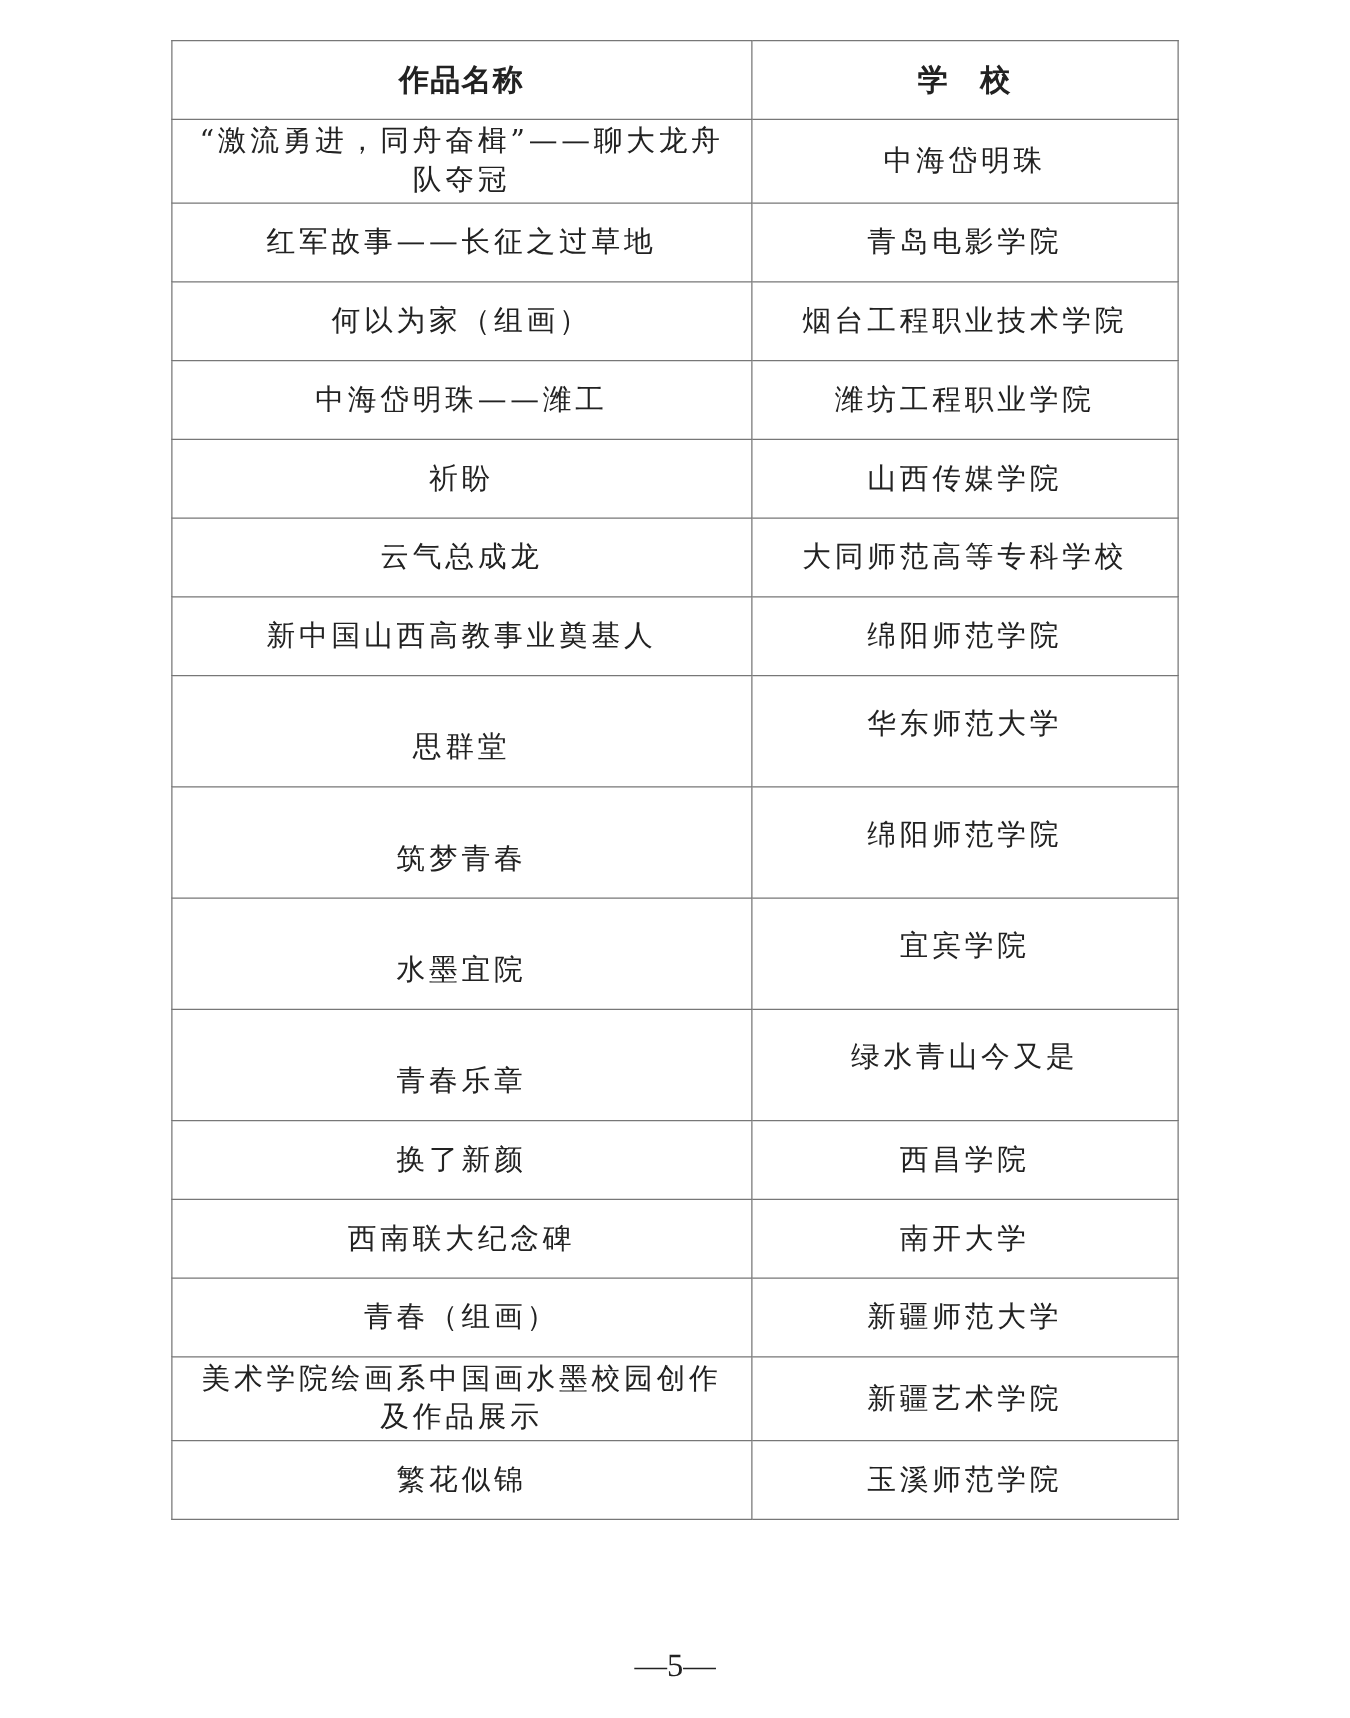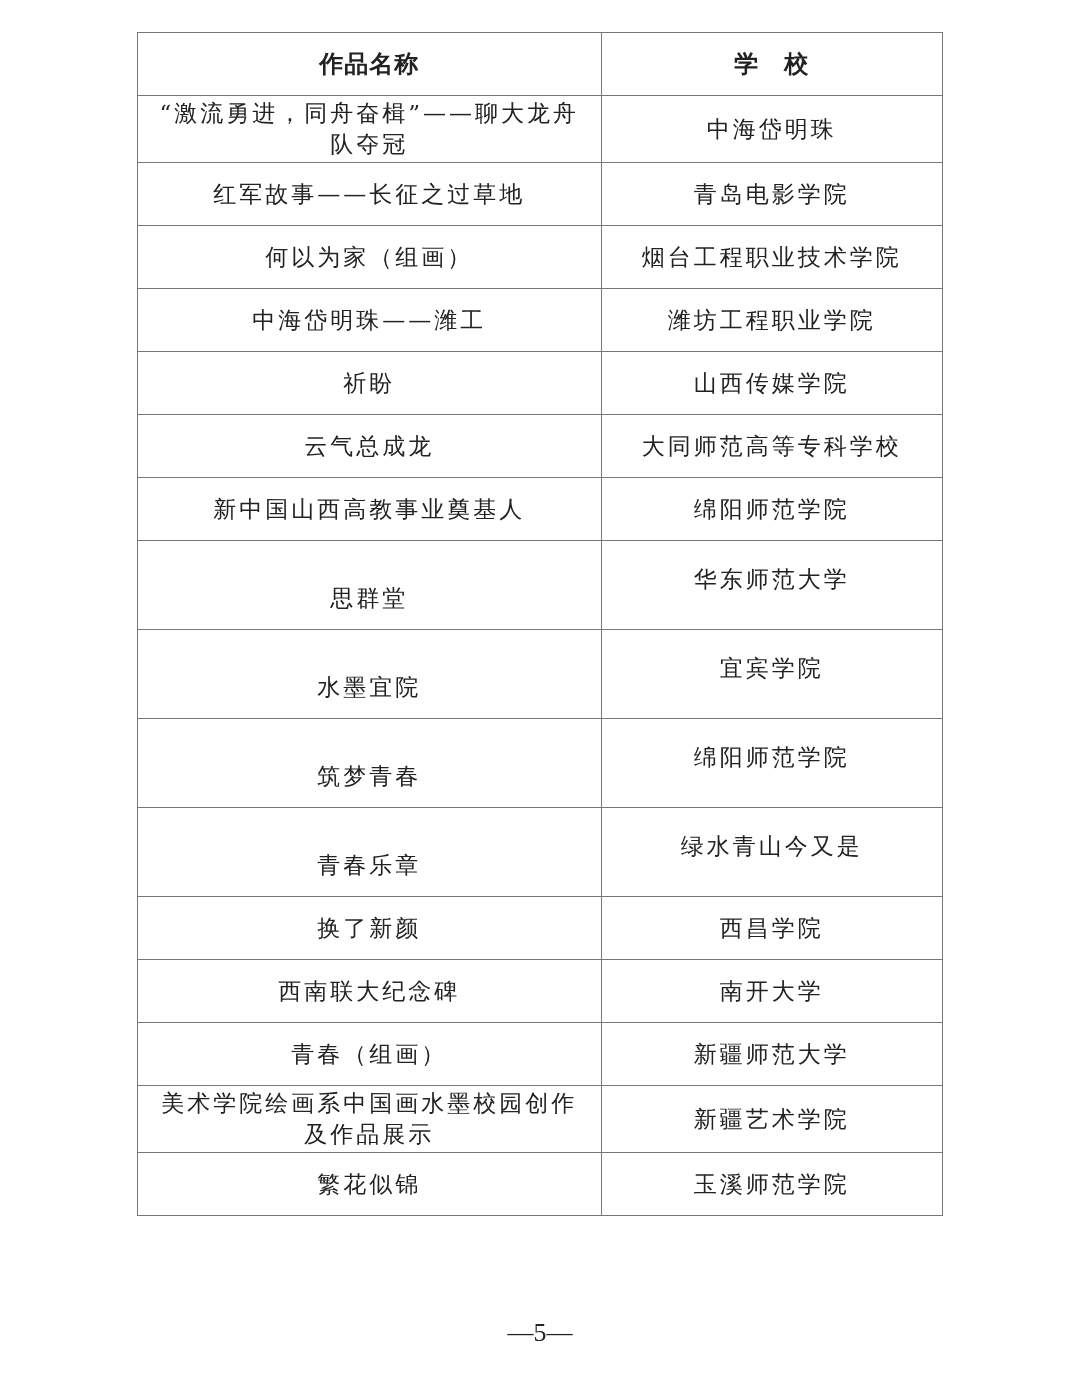--- a/index.html
+++ b/index.html
@@ -62,26 +62,26 @@
     </tr>
     <tr>
       <td>新中国山西高教事业奠基人</td>
       <td>绵阳师范学院</td>
     </tr>
     <tr>
       <td class="low">思群堂</td>
       <td class="high">华东师范大学</td>
     </tr>
     <tr>
+      <td class="low">筑梦青春</td>
+      <td class="high">绵阳师范学院</td>
+    </tr>
+    <tr>
       <td class="low">水墨宜院</td>
       <td class="high">宜宾学院</td>
-    </tr>
-    <tr>
-      <td class="low">筑梦青春</td>
-      <td class="high">绵阳师范学院</td>
     </tr>
     <tr>
       <td class="low">青春乐章</td>
       <td class="high">绿水青山今又是</td>
     </tr>
     <tr>
       <td>换了新颜</td>
       <td>西昌学院</td>
     </tr>
     <tr>

